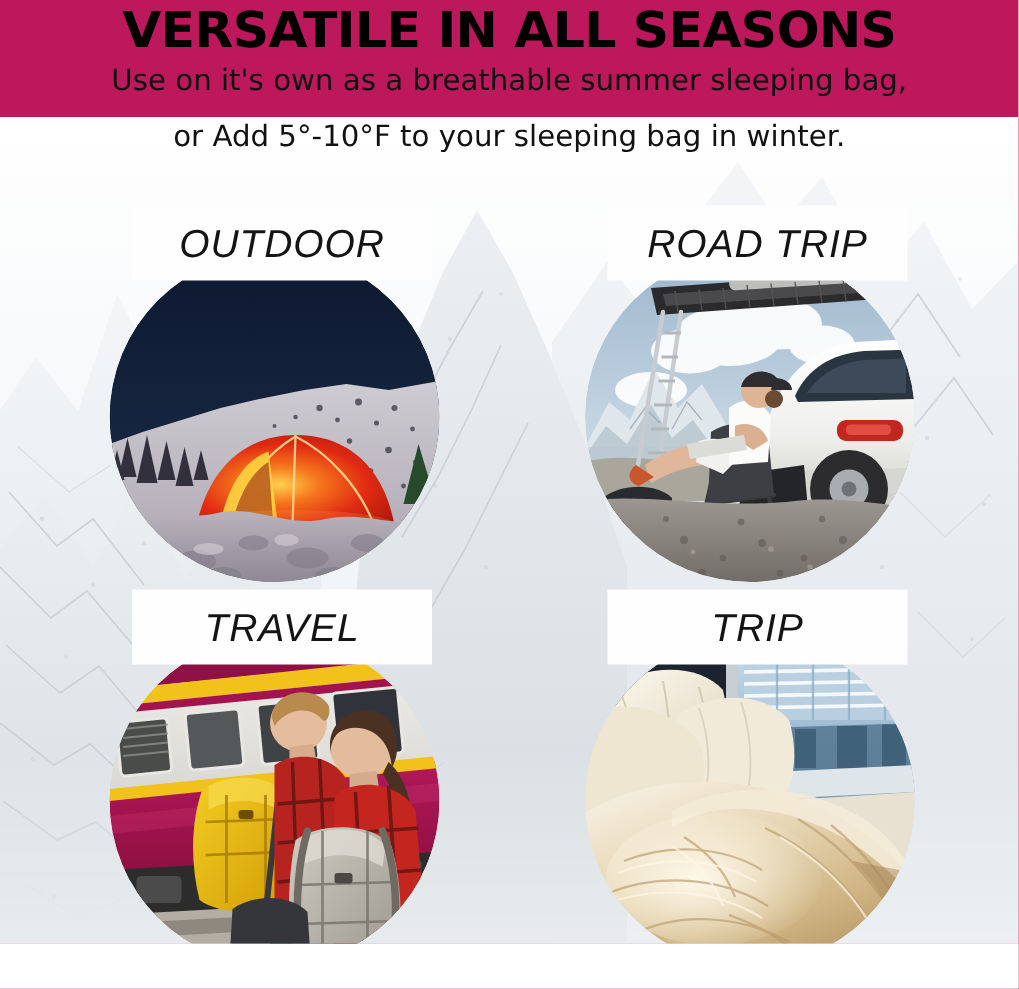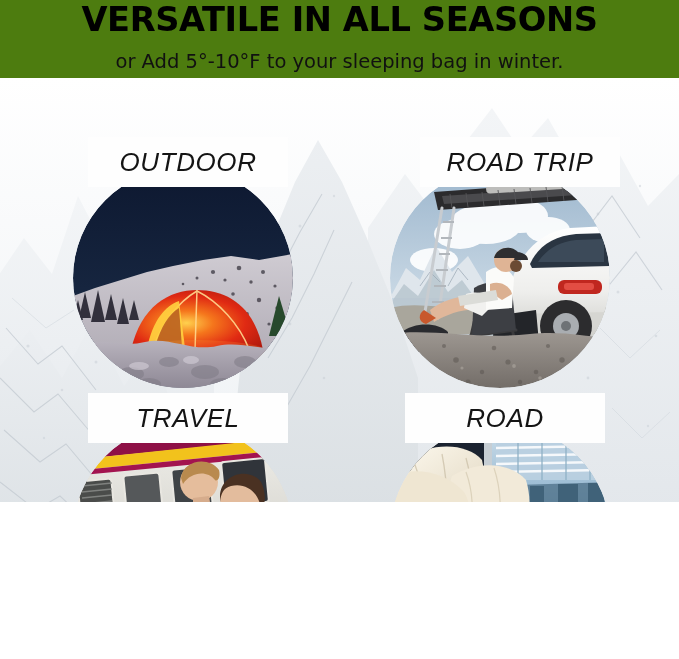--- a/index.html
+++ b/index.html
@@ -6,22 +6,22 @@
 
   html, body {
     width:679px; height:659px;
     overflow:hidden;
     background:#ffffff;
     font-family:"Liberation Sans", sans-serif;
   }
 
   #poster {
     position:relative;
-    width:679px; height:502px;
-    background:#4d7c0f;
+    width:679px; height:629px;
+    background:#be185d;
     overflow:hidden;
   }
 
   
   #bg {
     position:absolute;
     left:0; top:78px;
     width:679px; height:581px;
     overflow:hidden;
     z-index:0;
@@ -85,21 +85,21 @@
     letter-spacing:0.6px;
     color:#141414;
     white-space:nowrap;
   }
 
   
   #tile-outdoor  .photo-circle { left:73px;  top:168px; }
   #tile-outdoor  .label-box    { left:88px;  top:137px; }
 
   #tile-road     .photo-circle { left:390px; top:168px; }
-  #tile-road     .label-box    { left:420px; top:137px; }
+  #tile-road     .label-box    { left:405px; top:137px; }
 
   #tile-travel   .photo-circle { left:73px;  top:424px; }
   #tile-travel   .label-box    { left:88px;  top:393px; }
 
   #tile-hotel    .photo-circle { left:390px; top:424px; }
   #tile-hotel    .label-box    { left:405px; top:393px; }
 </style>
 </head>
 <body>
 
@@ -190,20 +190,21 @@
         <circle cx="588" cy="300" r="1.4"></circle>
           <circle cx="648" cy="348" r="1.2"></circle>
       </g>
 
       <rect x="0" y="420" width="679" height="161" fill="url(#fadeBottom)"></rect>
     </svg>
   </div>
 
   <div id="header">
     <div id="title">VERSATILE IN ALL SEASONS</div>
+    <div id="sub1" class="subline">Use on it's own as a breathable summer sleeping bag,</div>
     <div id="sub2" class="subline">or Add  5°-10°F to your sleeping bag in winter.</div>
   </div>
 
   <div class="tile" id="tile-outdoor">
     <div class="photo-circle">
       <svg viewBox="0 0 220 220" aria-hidden="true">
         <defs>
           <clipPath id="cOut">
               <circle cx="110" cy="110" r="110"></circle>
             </clipPath>
@@ -701,17 +702,17 @@
             <path d="M58,140 C74,150 86,164 92,180"></path>
           </g>
 
           <path d="M178,150 C196,166 210,190 216,220 L220,220 L220,158 Z" fill="#9d7f52" opacity="0.45"></path>
 
           <path d="M0,196 C22,190 44,194 60,206 L60,220 L0,220 Z" fill="#c9ab7c" opacity="0.5"></path>
         </g>
       </svg>
     </div>
     <div class="label-box">
-      <span class="label-text">ROAD</span>
+      <span class="label-text">TRIP</span>
     </div>
   </div>
 
 </div>
 
 </body></html>

